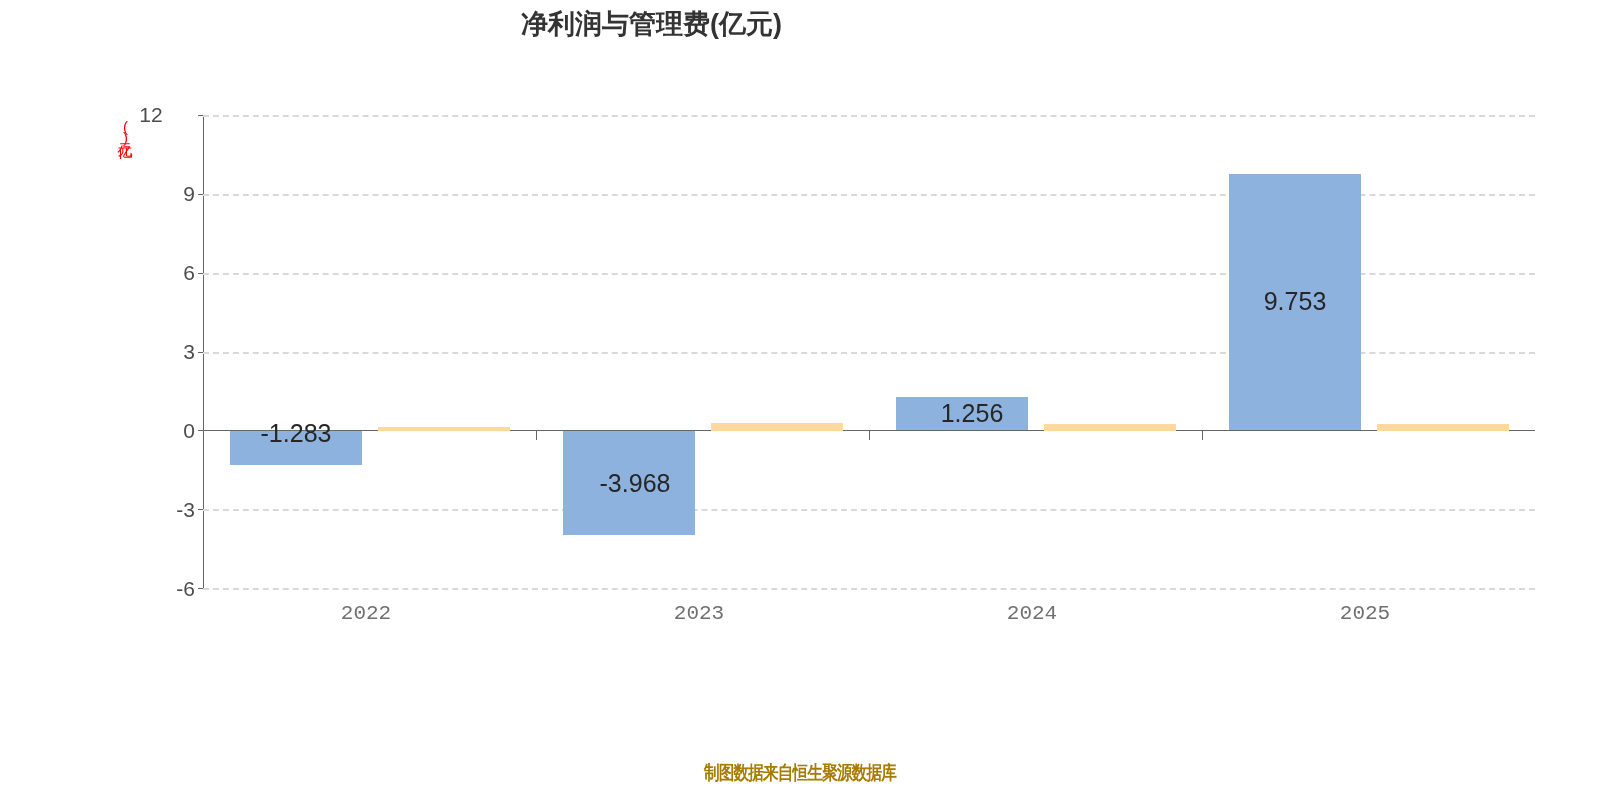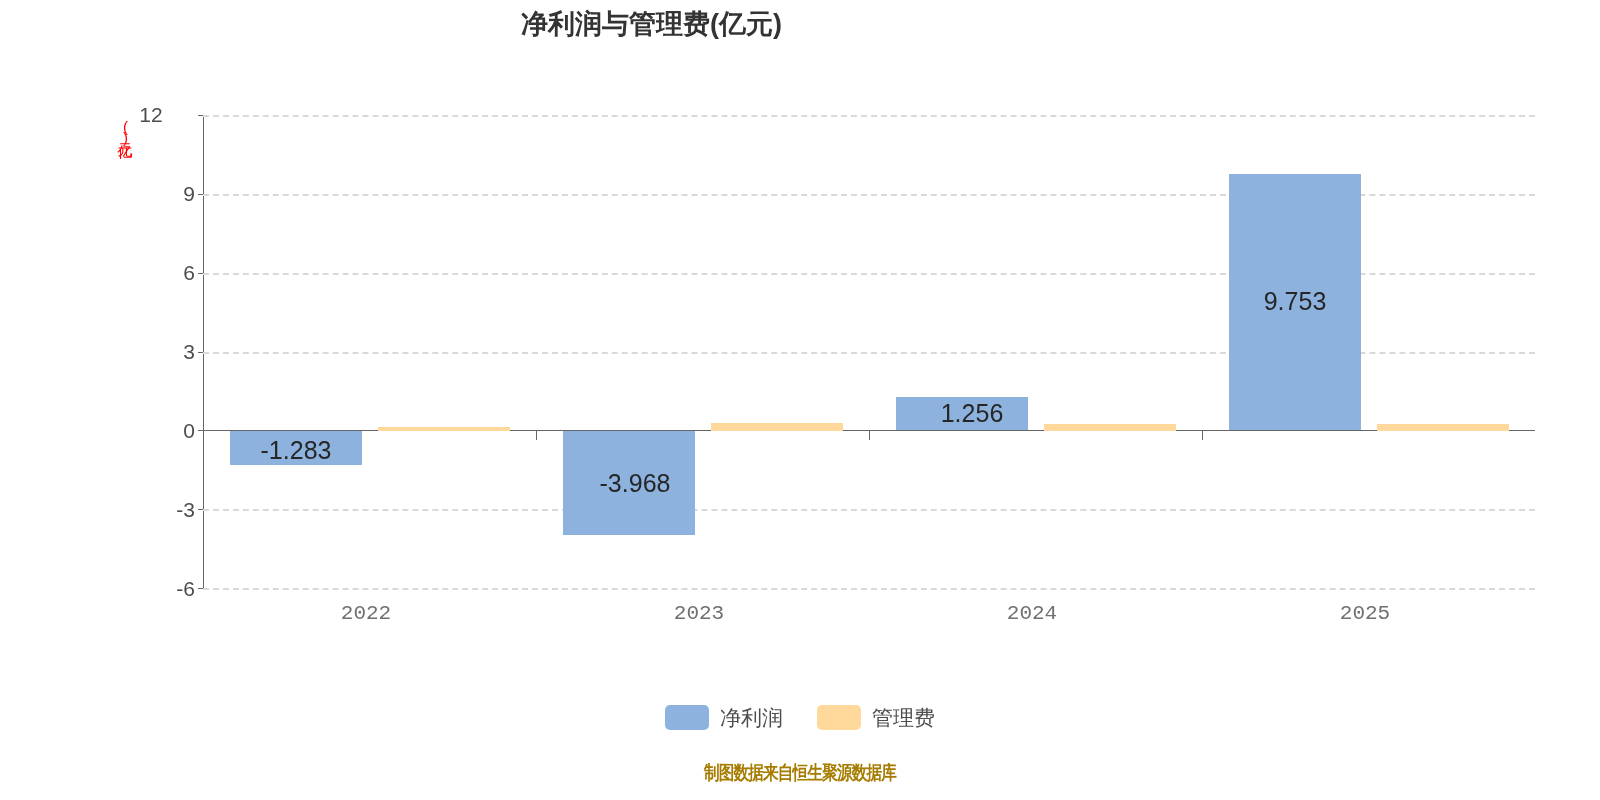--- a/index.html
+++ b/index.html
@@ -199,47 +199,37 @@
     <div class="zeroline" style="top:315px;"></div>
     <div class="gridline" style="top:394px;"></div>
     <div class="gridline" style="top:473px;"></div>
 
     <div class="cat-sep" style="left:333px; top:316px;"></div>
     <div class="cat-sep" style="left:666px; top:316px;"></div>
     <div class="cat-sep" style="left:999px; top:316px;"></div>
 
     <div class="bar bar-profit" style="left:27px;  top:316px; width:132px; height:34px;"></div>
     <div class="bar bar-fee" style="left:175px; top:312px; width:132px; height:4px;"></div>
-    <div class="bar-value-label" style="left:27px; top:321px; width:132px;">-1.283</div>
+    <div class="bar-value-label" style="left:27px; top:304px; width:132px;">-1.283</div>
 
     <div class="bar bar-profit" style="left:360px; top:316px; width:132px; height:104px;"></div>
     <div class="bar bar-fee" style="left:508px; top:308px; width:132px; height:8px;"></div>
     <div class="bar-value-label" style="left:360px; top:354px; width:144px;">-3.968</div>
 
     <div class="bar bar-profit" style="left:693px; top:282px; width:132px; height:33px;"></div>
     <div class="bar bar-fee" style="left:841px; top:309px; width:132px; height:7px;"></div>
     <div class="bar-value-label" style="left:693px; top:284px; width:152px;">1.256</div>
 
     <div class="bar bar-profit" style="left:1026px; top:59px; width:132px; height:256px;"></div>
     <div class="bar bar-fee" style="left:1174px; top:309px; width:132px; height:7px;"></div>
     <div class="bar-value-label" style="left:1026px; top:172px; width:132px;">9.753</div>
 
   </div>
 
   <div class="x-tick-label" style="left:266px;  top:602px;">2022</div>
   <div class="x-tick-label" style="left:599px;  top:602px;">2023</div>
   <div class="x-tick-label" style="left:932px;  top:602px;">2024</div>
   <div class="x-tick-label" style="left:1265px; top:602px;">2025</div>
 
-  <div class="legend">
-    <div class="legend-item">
-      <span class="legend-swatch profit"></span>
-      <span class="legend-label">净利润</span>
-    </div>
-    <div class="legend-item">
-      <span class="legend-swatch fee"></span>
-      <span class="legend-label">管理费</span>
-    </div>
-  </div>
 
   <div class="footer-note">制图数据来自恒生聚源数据库</div>
 
 </div>
 
 </body></html>

